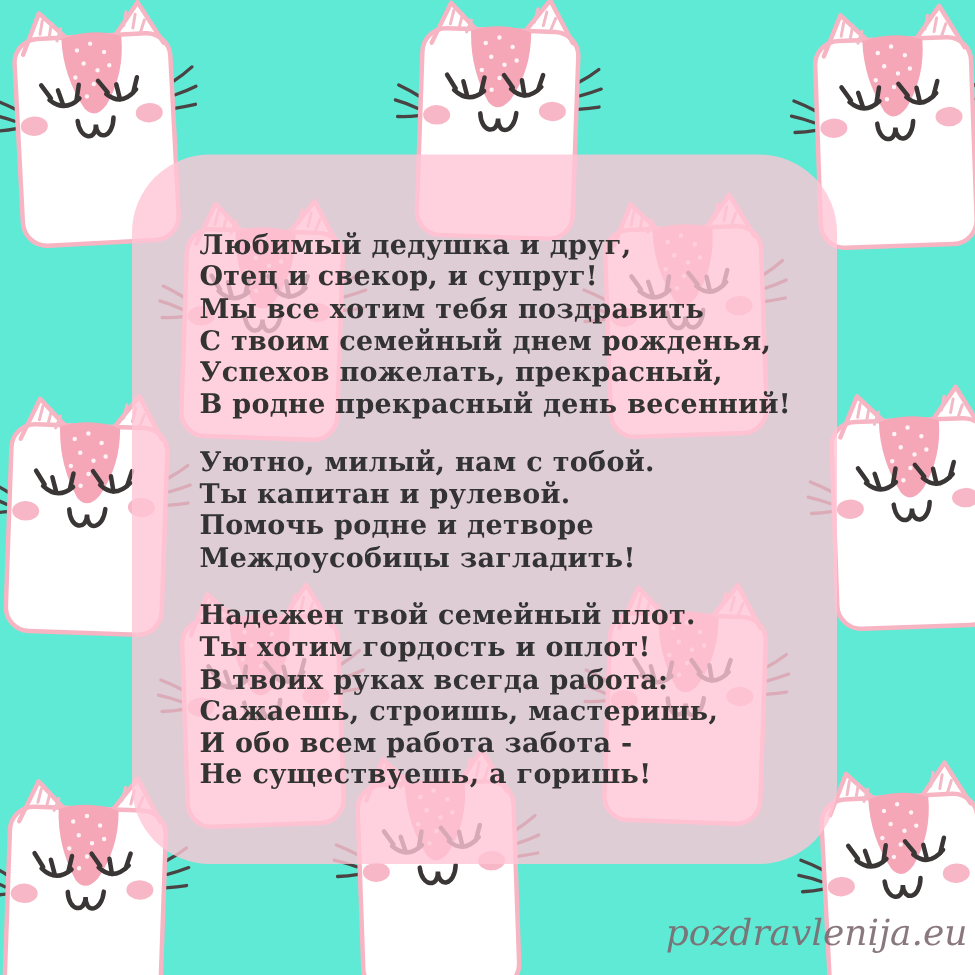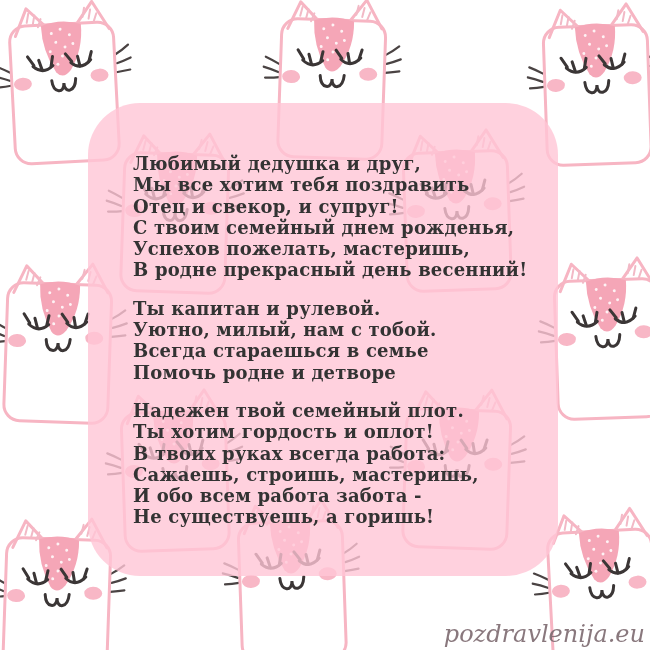--- a/index.html
+++ b/index.html
@@ -10,21 +10,21 @@
     width: 650px;
     height: 650px;
     background: #fce9e9;
     overflow: hidden;
     font-family: "DejaVu Serif", serif;
   }
   .page {
     position: relative;
     width: 650px;
     height: 650px;
-    background: #ffffff;
+    background: #5eead4;
     overflow: hidden;
   }
   
   .pattern-layer {
     position: absolute;
     inset: 0;
     z-index: 1;
   }
   .cat {
     position: absolute;
@@ -55,21 +55,21 @@
     margin: 0 0 17px 0;
     padding: 0;
   }
   .line {
     display: block;
     white-space: nowrap;
   }
   .watermark {
     position: absolute;
     right: 5px;
-    bottom: 2px;
+    bottom: 14px;
     z-index: 3;
     font-family: "DejaVu Serif", serif;
     font-style: italic;
     font-size: 24px;
     color: #7d6a70;
     opacity: 0.9;
   }
   .svg-defs {
     position: absolute;
     width: 0;
@@ -184,31 +184,31 @@
       </svg>
     <svg class="cat" viewBox="0 0 140 170" style="left:532px;top:507px;transform:rotate(-3deg)">
         <use href="#cat-shape"></use>
       </svg>
   </div>
 
   <div class="card">
     <div class="poem">
       <p class="stanza">
         <span class="line">Любимый дедушка и друг,</span>
+        <span class="line">Отец и свекор, и супруг!</span>
         <span class="line">Мы все хотим тебя поздравить</span>
-        <span class="line">Отец и свекор, и супруг!</span>
         <span class="line">С твоим семейный днем рожденья,</span>
-        <span class="line">Успехов пожелать, мастеришь,</span>
+        <span class="line">Успехов пожелать, прекрасный,</span>
         <span class="line">В родне прекрасный день весенний!</span>
       </p>
       <p class="stanza">
+        <span class="line">Уютно, милый, нам с тобой.</span>
         <span class="line">Ты капитан и рулевой.</span>
-        <span class="line">Уютно, милый, нам с тобой.</span>
-        <span class="line">Всегда стараешься в семье</span>
         <span class="line">Помочь родне и детворе</span>
+        <span class="line">Междоусобицы загладить!</span>
       </p>
       <p class="stanza">
         <span class="line">Надежен твой семейный плот.</span>
         <span class="line">Ты хотим гордость и оплот!</span>
         <span class="line">В твоих руках всегда работа:</span>
         <span class="line">Сажаешь, строишь, мастеришь,</span>
         <span class="line">И обо всем работа забота -</span>
         <span class="line">Не существуешь, а горишь!</span>
       </p>
     </div>

